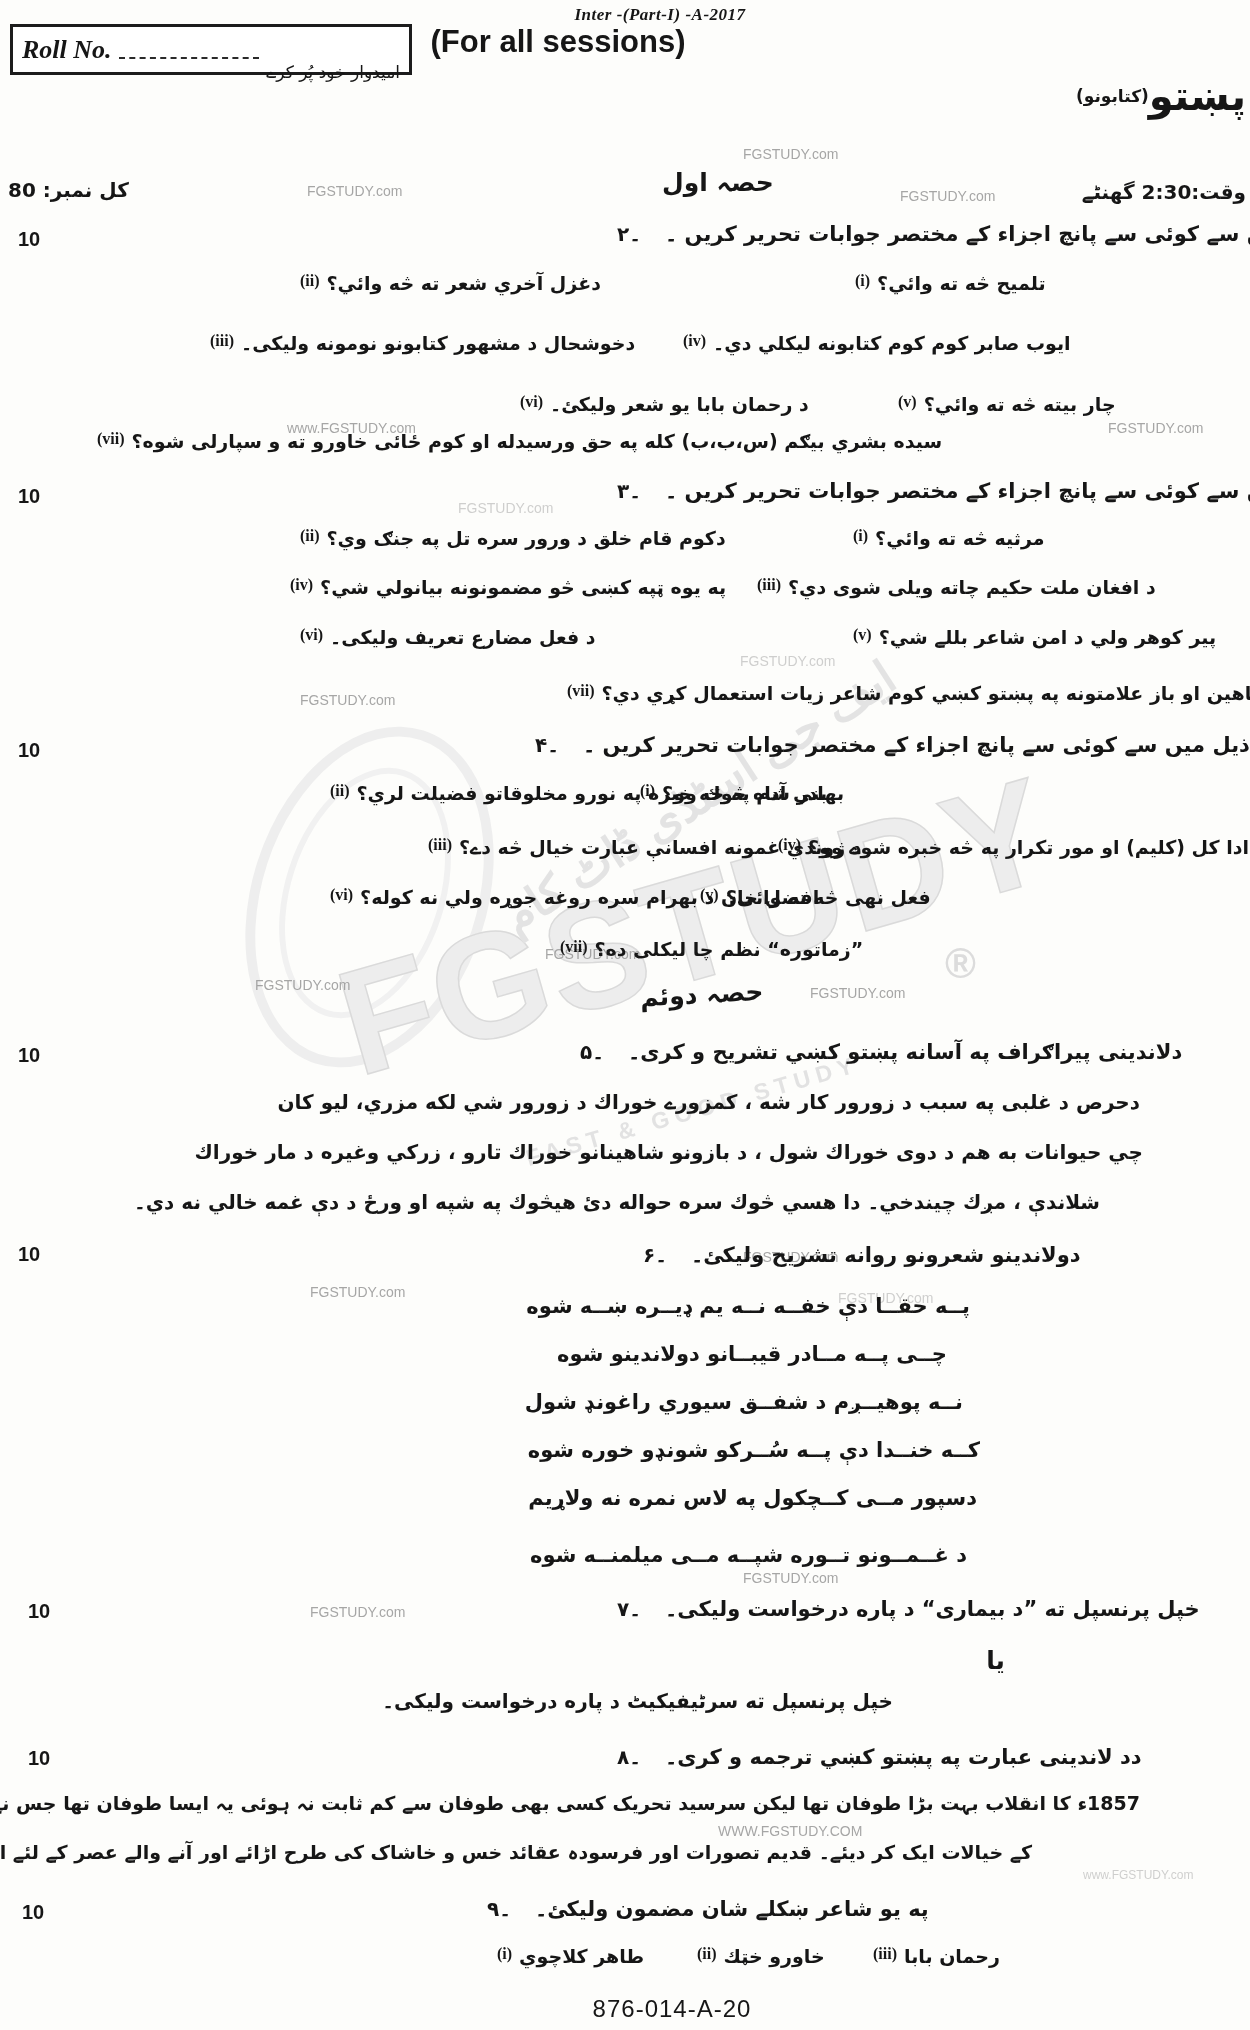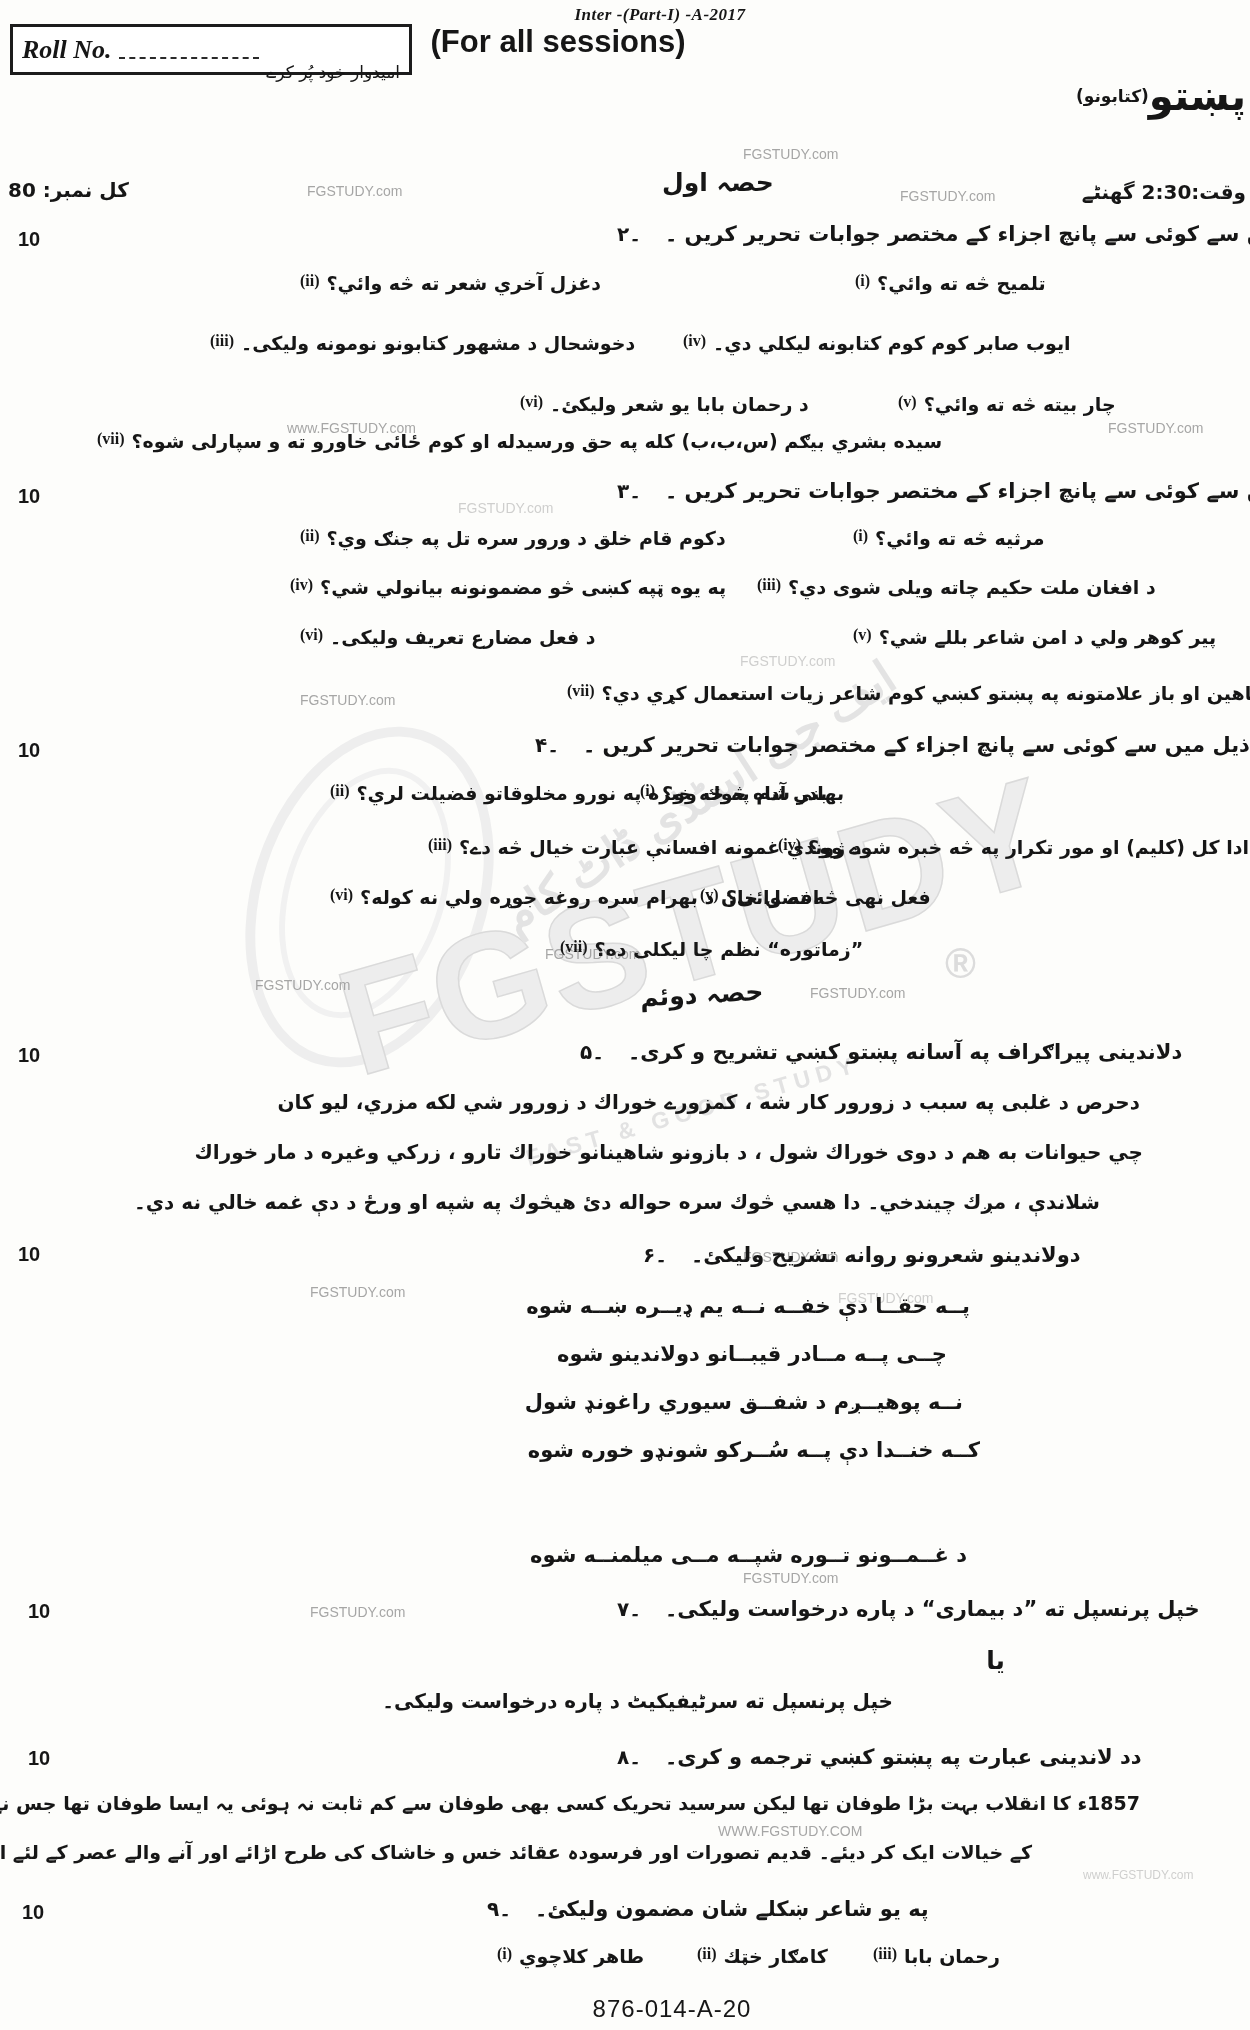--- a/index.html
+++ b/index.html
@@ -217,20 +217,21 @@
 
   <div class="marks" style="left:18px;top:1243px">10</div>
   <div class="q-head" style="left:643px;top:1243px">
     <span class="q-no">۶۔</span>
     <span class="rtl">دولاندینو شعرونو روانه تشریح ولیکئ۔</span>
   </div>
   <div class="verse" style="right:280px;top:1294px">پــه حقــا دې خفــه نــه یم ډیــره ښــه شوه</div>
   <div class="verse" style="right:303px;top:1342px">چــی پــه مــادر قیبــانو دولاندینو شوه</div>
   <div class="verse" style="right:287px;top:1390px">نــه پوهیــږم د شفــق سیوري راغونډ شول</div>
   <div class="verse" style="right:270px;top:1438px">کــه خنــدا دې پــه سُــرکو شونډو خوره شوه</div>
+  <div class="verse" style="right:273px;top:1486px">دسپور مــی کــچکول په لاس نمره نه ولاړیم</div>
   <div class="verse" style="right:283px;top:1543px">د غــمــونو تــوره شپــه مــی میلمنــه شوه</div>
 
   <div class="marks" style="left:28px;top:1600px">10</div>
   <div class="q-head" style="left:617px;top:1597px">
     <span class="q-no">۷۔</span>
     <span class="rtl">خپل پرنسپل ته ”د بیماری“ د پاره درخواست ولیکی۔</span>
   </div>
   <div class="rline or-label" style="right:245px;top:1646px">یا</div>
   <div class="rline" style="right:357px;top:1689px">خپل پرنسپل ته سرٹیفیکیٹ د پاره درخواست ولیکی۔</div>
 
@@ -246,21 +247,21 @@
   <div class="q-head" style="left:487px;top:1897px">
     <span class="q-no">۹۔</span>
     <span class="rtl">په یو شاعر ښکلے شان مضمون ولیکئ۔</span>
   </div>
   <div class="item" style="left:497px;top:1945px">
       <span class="inum">(i)</span>
       <span class="rtl">طاهر کلاچوي</span>
     </div>
   <div class="item" style="left:697px;top:1945px">
       <span class="inum">(ii)</span>
-      <span class="rtl">کامګار خټك</span>
+      <span class="rtl">خاورو خټك</span>
     </div>
   <div class="item" style="left:873px;top:1945px">
       <span class="inum">(iii)</span>
       <span class="rtl">رحمان بابا</span>
     </div>
 
   <div class="footer">876-014-A-20</div>
 
 </div>
 

